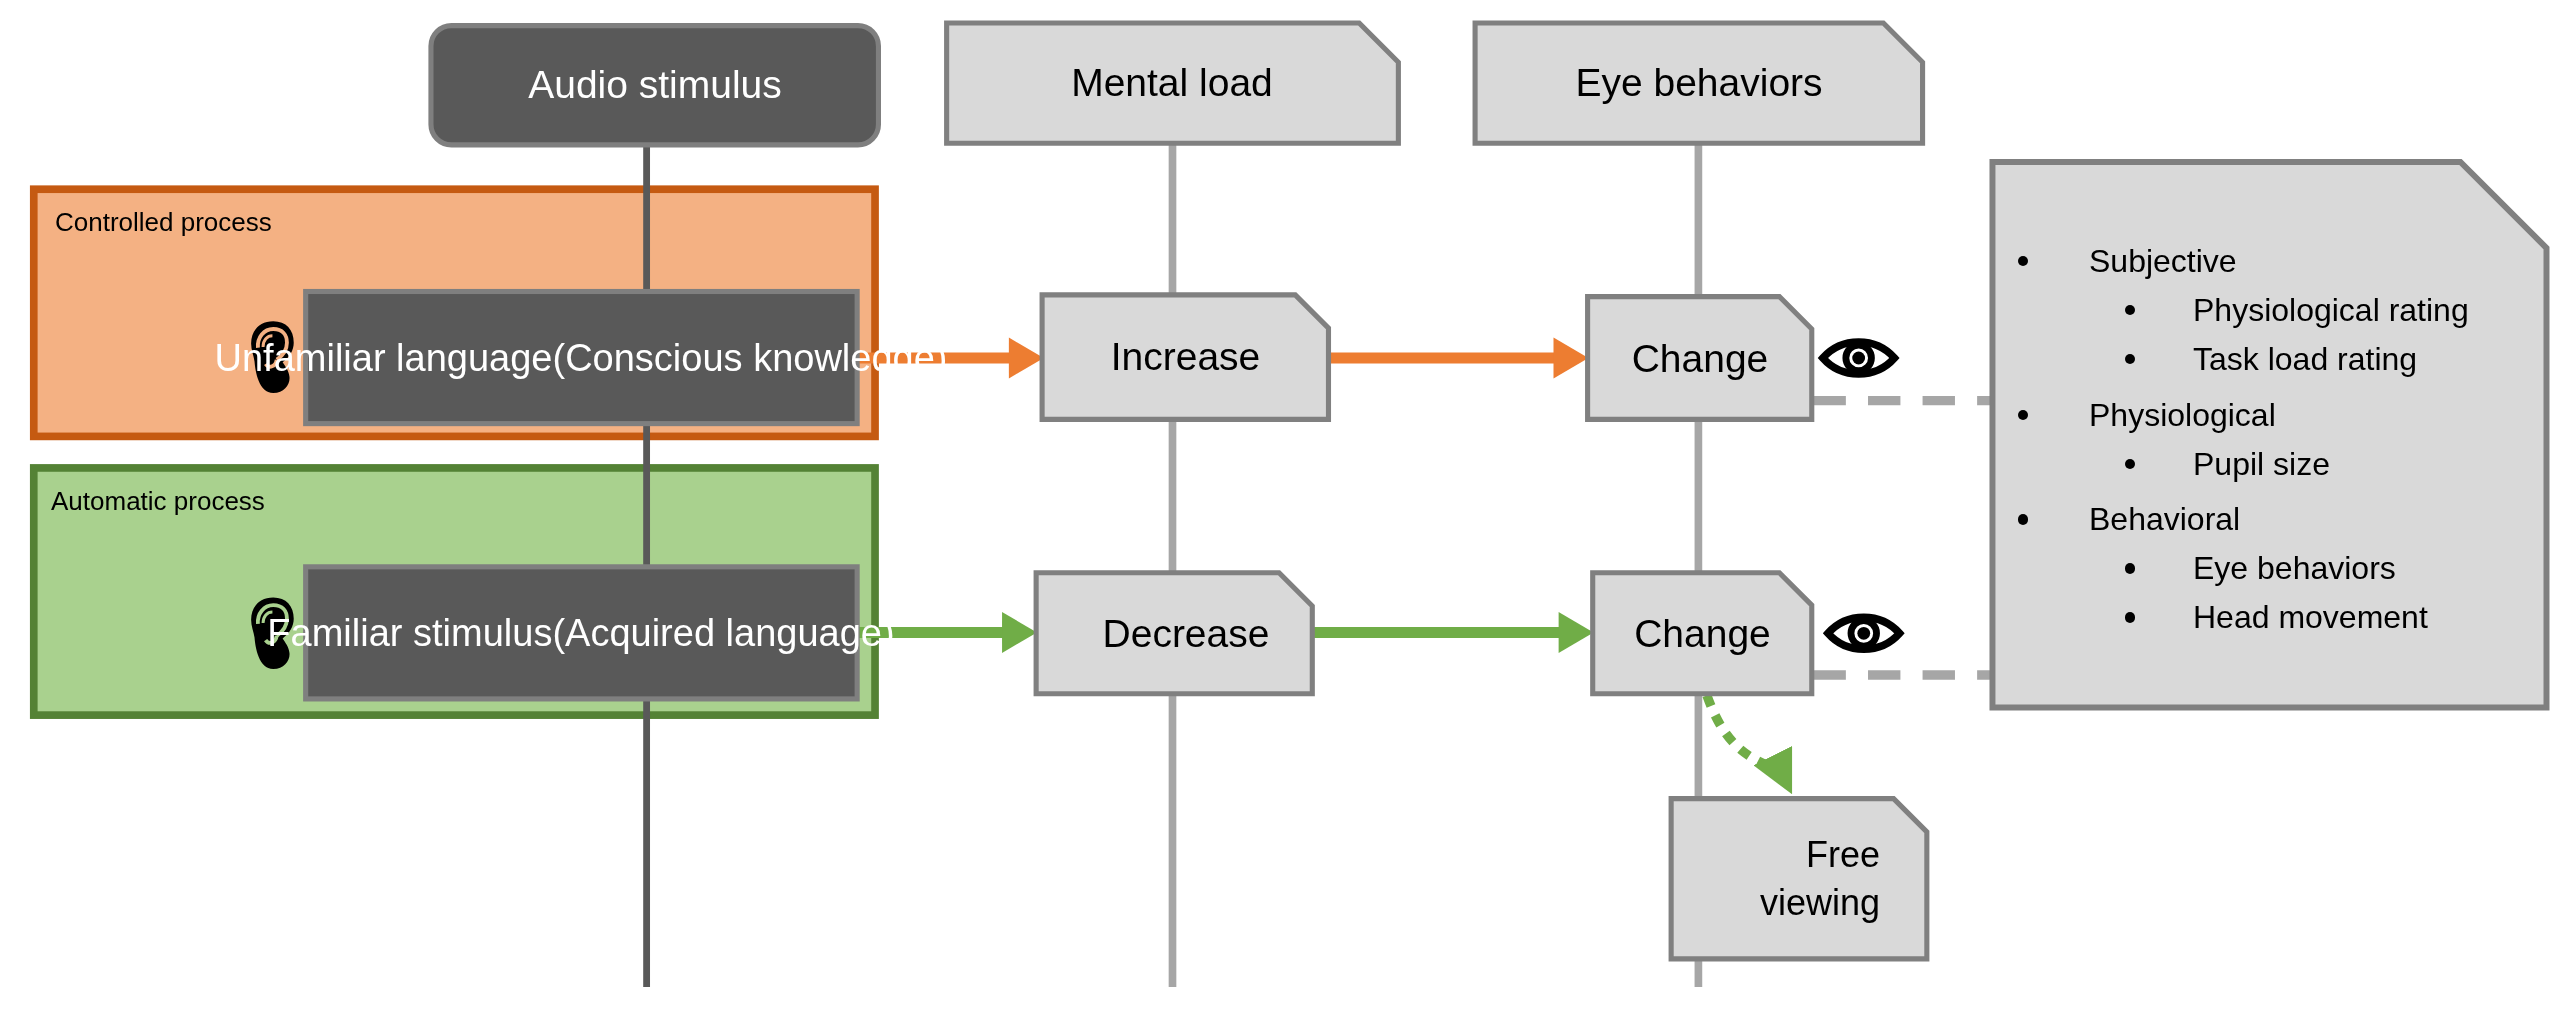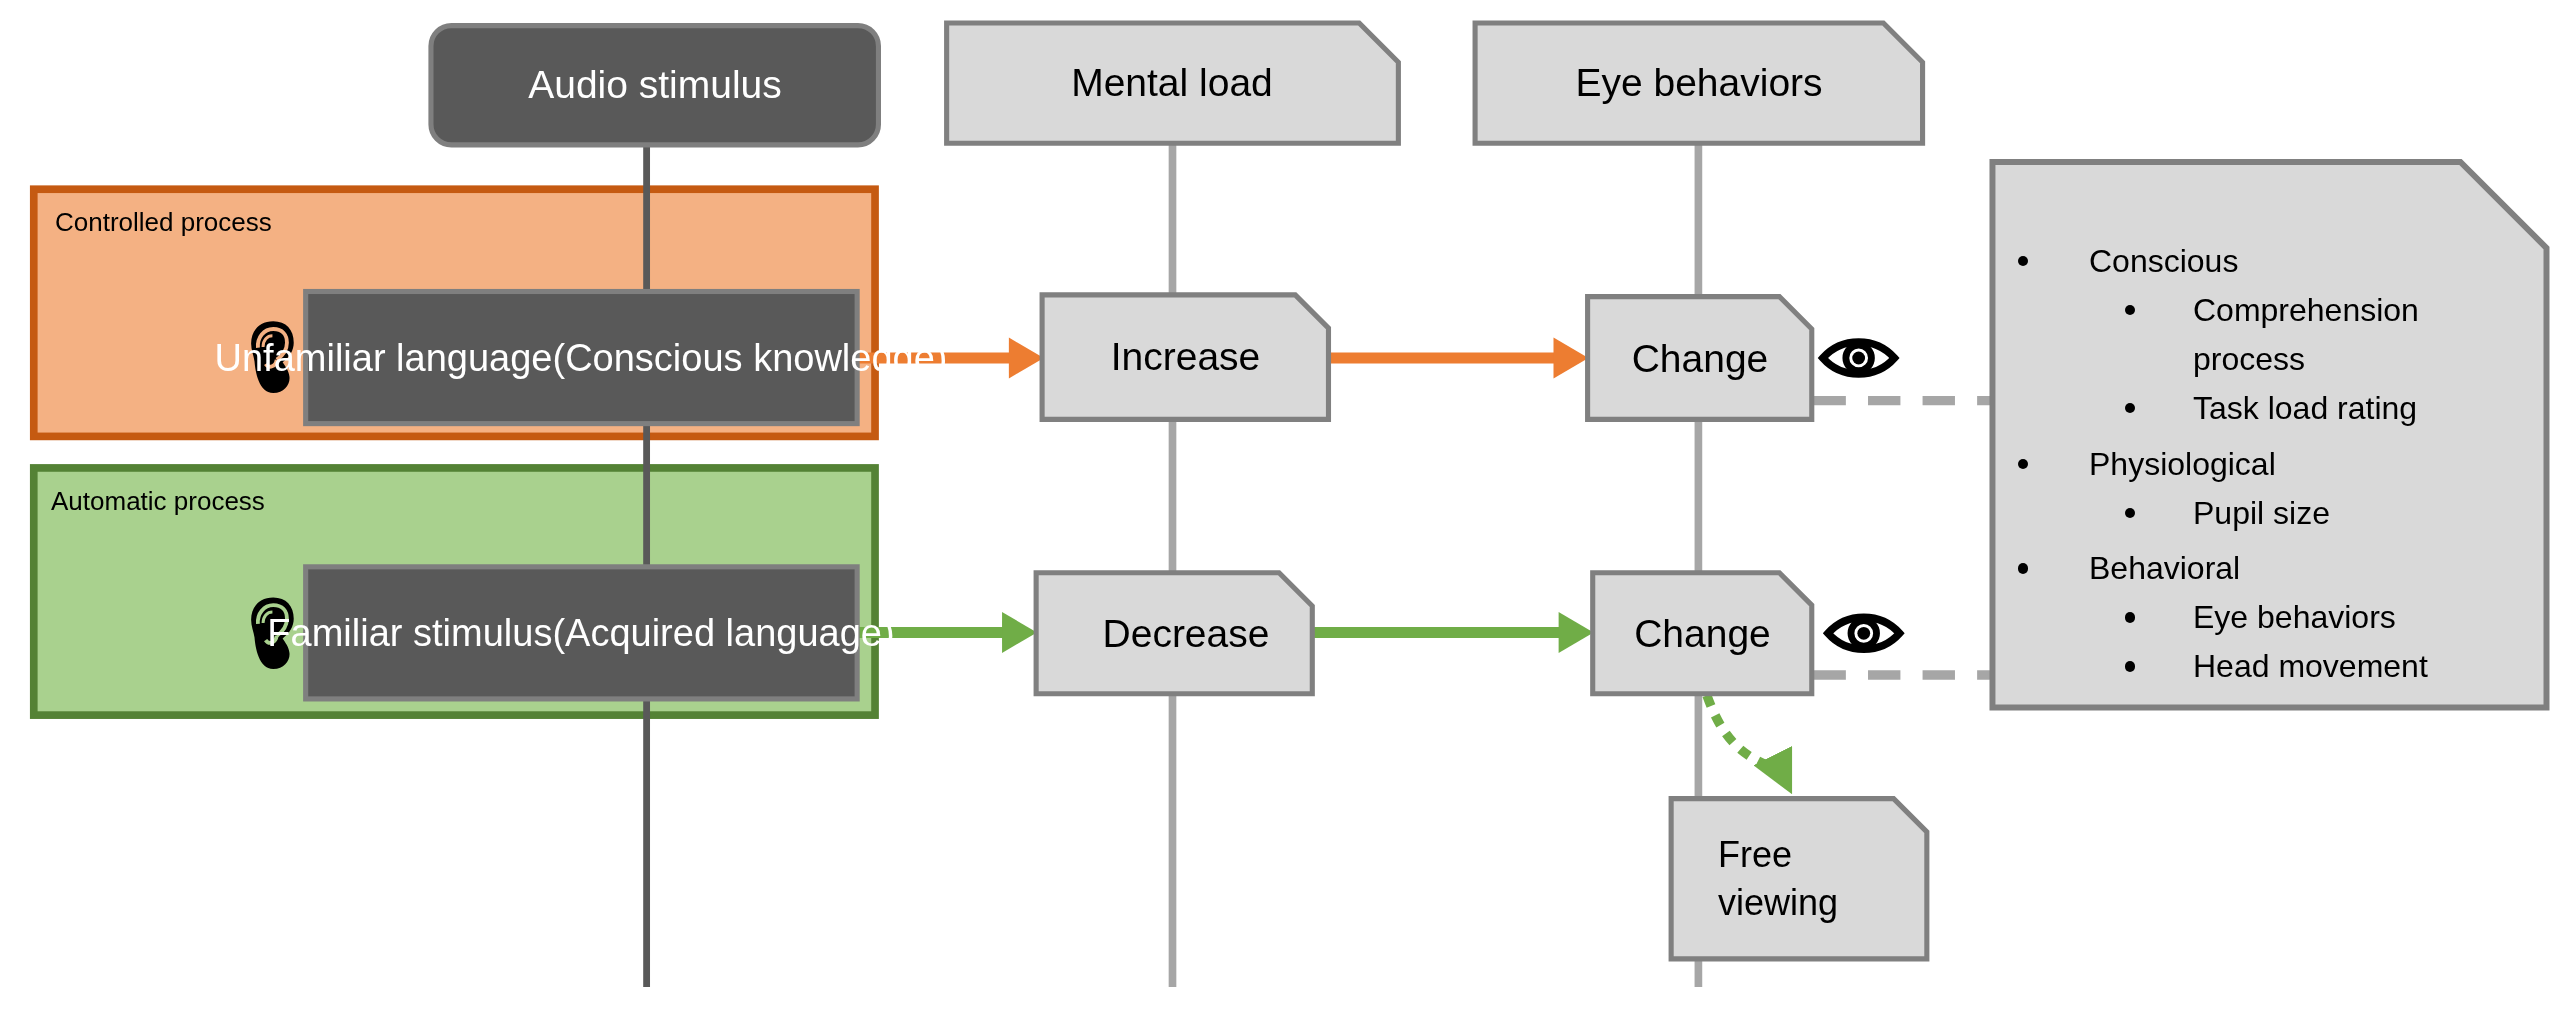--- a/index.html
+++ b/index.html
@@ -1,20 +1,20 @@
 <!DOCTYPE html>
 <html style="--orange_fill: #F4B183; --orange_border: #C55A11; --orange_arrow: #ED7D31; --green_fill: #A9D18E; --green_border: #548235; --green_arrow: #70AD47; --dark_fill: #595959; --dark_border: #7F7F7F; --light_fill: #D9D9D9; --light_border: #808080; --timeline_dark: #595959; --timeline_gray: #A6A6A6; --connector_dash: #A6A6A6; --text_dark: #000000; --text_light: #FFFFFF;font-size:13.6px"><head>
 <meta charset="utf-8">
 <style>
   html,body{margin:0;padding:0;background:#ffffff;}
   #canvas{position:relative;width:2576px;height:1016px;background:#ffffff;overflow:hidden;
           font-family:"Liberation Sans",sans-serif;}
   #art{position:absolute;left:0;top:0;}
   .lbl{position:absolute;display:flex;align-items:center;justify-content:center;
-       text-align:left;color:var(--text_dark,#000);white-space:nowrap;}
+       text-align:right;color:var(--text_dark,#000);white-space:nowrap;}
   .lbl.col{}
   .white{color:var(--text_light,#fff);}
   .f46{font-size:39px;}
   .f44{font-size:38px;line-height:54px;}
   .f42{font-size:36px;line-height:48px;}
   .hdr{position:absolute;font-size:26px;color:var(--text_dark,#000);}
   
   .measures{position:absolute;left:1993px;top:162px;width:554px;padding-top:68px;
             font-size:32px;line-height:49px;color:var(--text_dark,#000);}
   .m1{position:relative;padding-left:96px;margin-top:6.8px;}
@@ -121,25 +121,25 @@
   <div class="lbl f46" style="left:1588px;top:297px;width:224px;height:123px;">Change</div>
   <div class="lbl f46" style="left:1593px;top:573px;width:219px;height:121px;">Change</div>
 
   <div class="lbl f42" style="left:1671px;top:799px;width:256px;height:160px;white-space:normal;">
     <span class="fv-inner">Free viewing</span>
   </div>
 
   <div class="measures">
     <div class="m1">
       <span class="dot"></span>
-      <span class="txt">Conscious</span>
+      <span class="txt">Subjective</span>
     </div>
     <div class="m2">
       <span class="dot"></span>
-      <span class="txt">Comprehension process</span>
+      <span class="txt">Physiological rating</span>
     </div>
     <div class="m2">
       <span class="dot"></span>
       <span class="txt">Task load rating</span>
     </div>
     <div class="m1">
       <span class="dot"></span>
       <span class="txt">Physiological</span>
     </div>
     <div class="m2">

